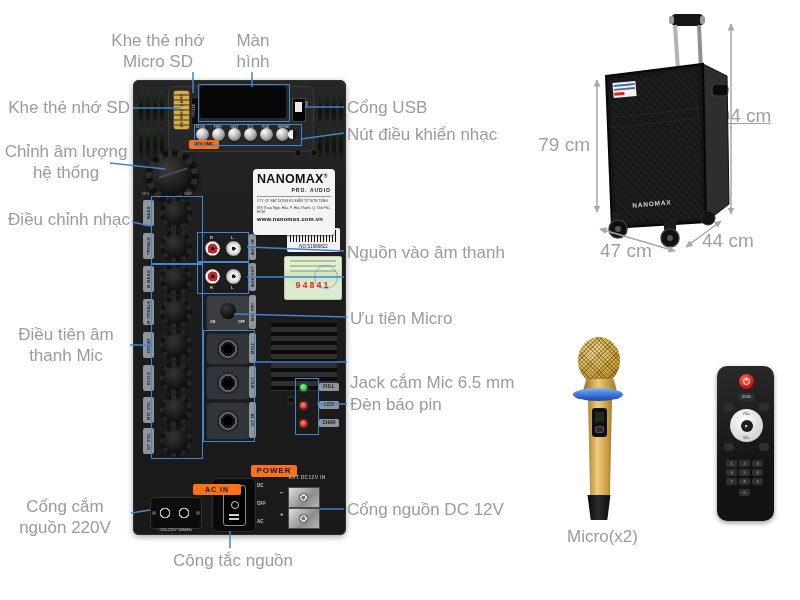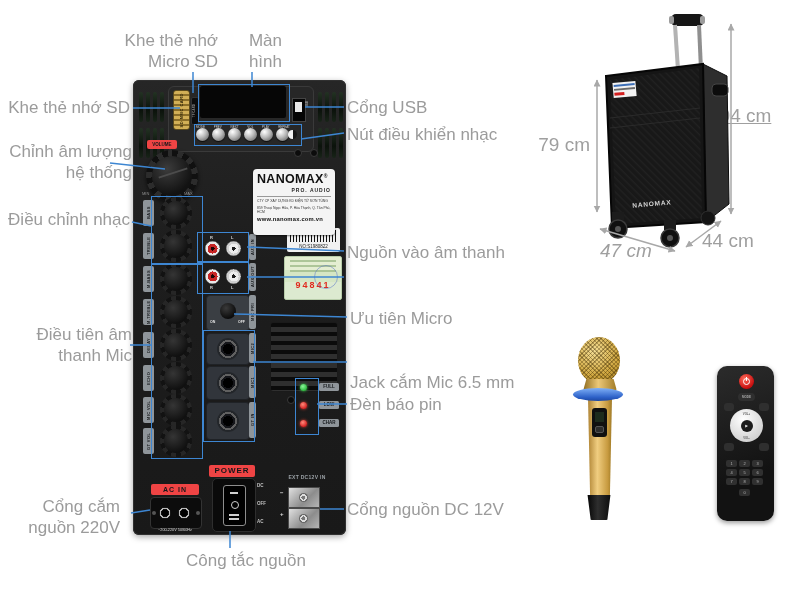--- a/index.html
+++ b/index.html
@@ -1,20 +1,20 @@
 <!DOCTYPE html>
 <html><head>
 <meta charset="utf-8">
 <style>
   html,body{margin:0;padding:0;background:#fff;}
   .canvas{position:relative;width:800px;height:600px;background:#fff;overflow:hidden;
           font-family:"Liberation Sans",sans-serif;}
   
   .lab{position:absolute;font-size:17px;line-height:1.25;color:#9b9b9b;z-index:30;}
-  .lab.r{text-align:right;} .lab.c{text-align:right;} .lab.nw{white-space:nowrap;}
+  .lab.r{text-align:right;} .lab.c{text-align:center;} .lab.nw{white-space:nowrap;}
   .dim{position:absolute;font-size:19px;color:#9f9f9f;z-index:30;white-space:nowrap;}
   
   .panel{position:absolute;left:133px;top:80px;width:213px;height:455px;z-index:1;
          background:linear-gradient(180deg,#262626,#1d1d1d 40%,#191919);
          border-radius:6px;box-shadow:inset 0 0 0 1px #303030,0 2px 6px rgba(0,0,0,.35);}
   .recess{position:absolute;left:168px;top:86px;width:144px;height:64px;background:#272727;
           border:1px solid #3a3a3a;border-radius:6px;z-index:5;}
   .vent{position:absolute;display:flex;gap:3px;z-index:6;}
   .vent i{display:block;width:4px;height:30px;border-radius:2px;
           background:linear-gradient(180deg,#233223,#0b120b 60%,#182418);}
@@ -36,22 +36,22 @@
   .btnlabels{position:absolute;left:196px;top:125px;width:94px;display:flex;
              justify-content:space-between;z-index:8;}
   .btnlabels span{font-size:3px;color:#cfcfcf;}
   .mbtn{position:absolute;width:13px;height:13px;border-radius:50%;z-index:8;top:128px;
         background:radial-gradient(circle at 35% 30%,#ffffff,#b9b9b9 45%,#6d6d6d 85%);
         box-shadow:0 1px 1px rgba(0,0,0,.7);}
   .halfball{position:absolute;left:288px;top:130px;width:9px;height:9px;border-radius:50%;
             background:linear-gradient(90deg,#f0f0f0 50%,#151515 50%);z-index:8;}
   .screw{position:absolute;width:6px;height:6px;border-radius:50%;background:#0c0c0c;
          border:1px solid #3a3a3a;z-index:7;}
-  .chip{position:absolute;background:#ef4444;color:#14171a;font-weight:bold;text-align:center;
-        border-radius:2px;z-index:8;}
+  .chip{position:absolute;background:#f97316;color:#14171a;font-weight:bold;text-align:center;
+        border-radius:2px;z-index:8;margin-left:42px;}
   .vchip{position:absolute;background:#8f959a;color:#14171a;border-radius:2px;z-index:8;
          writing-mode:vertical-rl;transform:rotate(180deg);font-size:4px;font-weight:bold;
          display:flex;align-items:center;justify-content:center;letter-spacing:.4px;}
   .minmax{position:absolute;font-size:4px;color:#8d8d8d;z-index:8;}
   .bigknob{position:absolute;left:146px;top:150px;width:52px;height:52px;border-radius:50%;z-index:8;
         background:repeating-conic-gradient(#101010 0 14deg,#2c2c2c 14deg 28deg);
         box-shadow:0 2px 4px rgba(0,0,0,.6);}
   .bigknob::after{content:"";position:absolute;left:6px;top:6px;width:40px;height:40px;border-radius:50%;
         background:radial-gradient(circle at 38% 32%,#3c3c3c,#121212 70%);}
   .bigknob::before{content:"";position:absolute;left:12px;top:22px;width:30px;height:2px;
@@ -370,32 +370,33 @@
   <div class="lab nw" style="left:347px;top:97px;">Cổng USB</div>
   <div class="lab nw" style="left:347px;top:124px;">Nút điều khiển nhạc</div>
   <div class="lab nw" style="left:347px;top:242px;">Nguồn vào âm thanh</div>
   <div class="lab nw" style="left:350px;top:308px;">Ưu tiên Micro</div>
   <div class="lab nw" style="left:350px;top:372px;">Jack cắm Mic 6.5 mm</div>
   <div class="lab nw" style="left:350px;top:394px;">Đèn báo pin</div>
   <div class="lab nw" style="left:347px;top:499px;">Cổng nguồn DC 12V</div>
 
   <div class="dim" style="left:535px;top:134px;width:55px;text-align:right;">79 cm</div>
   <div class="dim" style="left:709px;top:105px;text-decoration:underline;">104 cm</div>
-  <div class="dim" style="left:600px;top:240px;font-style:italic;">47 cm</div>
+  <div class="dim" style="left:600px;top:240px;">47 cm</div>
   <div class="dim" style="left:702px;top:230px;">44 cm</div>
 
   <div class="michead"></div>
   <div class="miccollar"></div>
   <div class="micring"></div>
   <div class="micbody"></div>
   <div class="micdisp">
       <i></i>
       <u></u>
     </div>
   <div class="micfoot"></div>
+  <div class="lab c nw" style="left:555px;top:526px;width:95px;">Micro(x2)</div>
 
   <div class="remote"></div>
   <div class="rpow">
       <i></i>
     </div>
   <div class="rmode">MODE</div>
   <div class="rsb" style="left:724px;top:403px;"></div>
   <div class="rsb" style="left:759px;top:403px;"></div>
   <div class="rpad">
     <span class="vu">VOL+</span>

